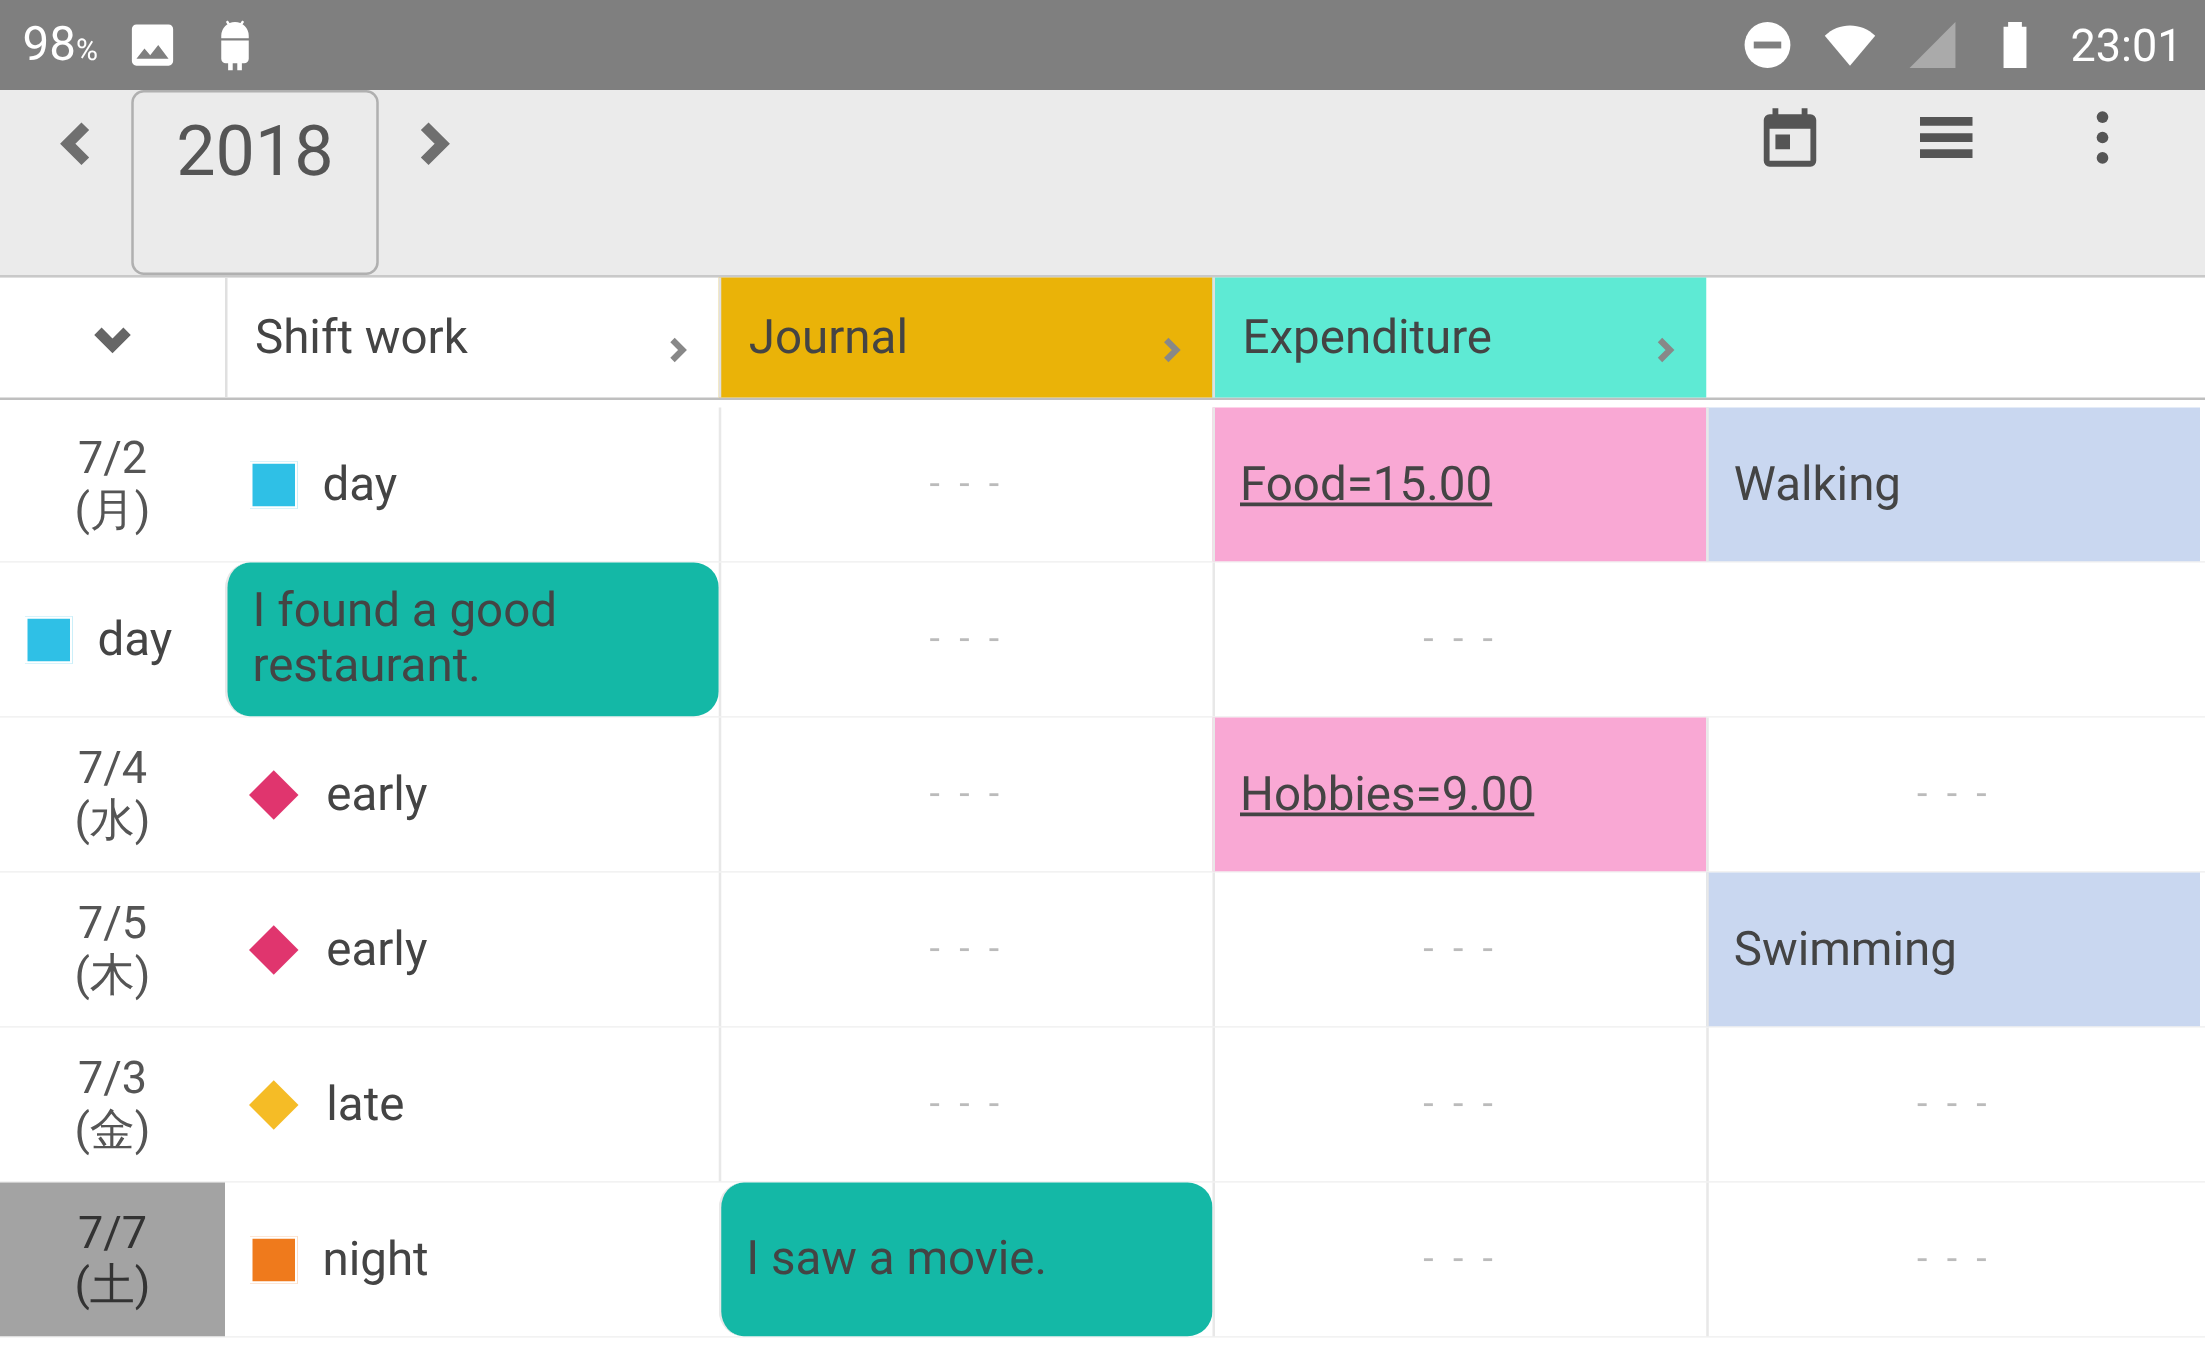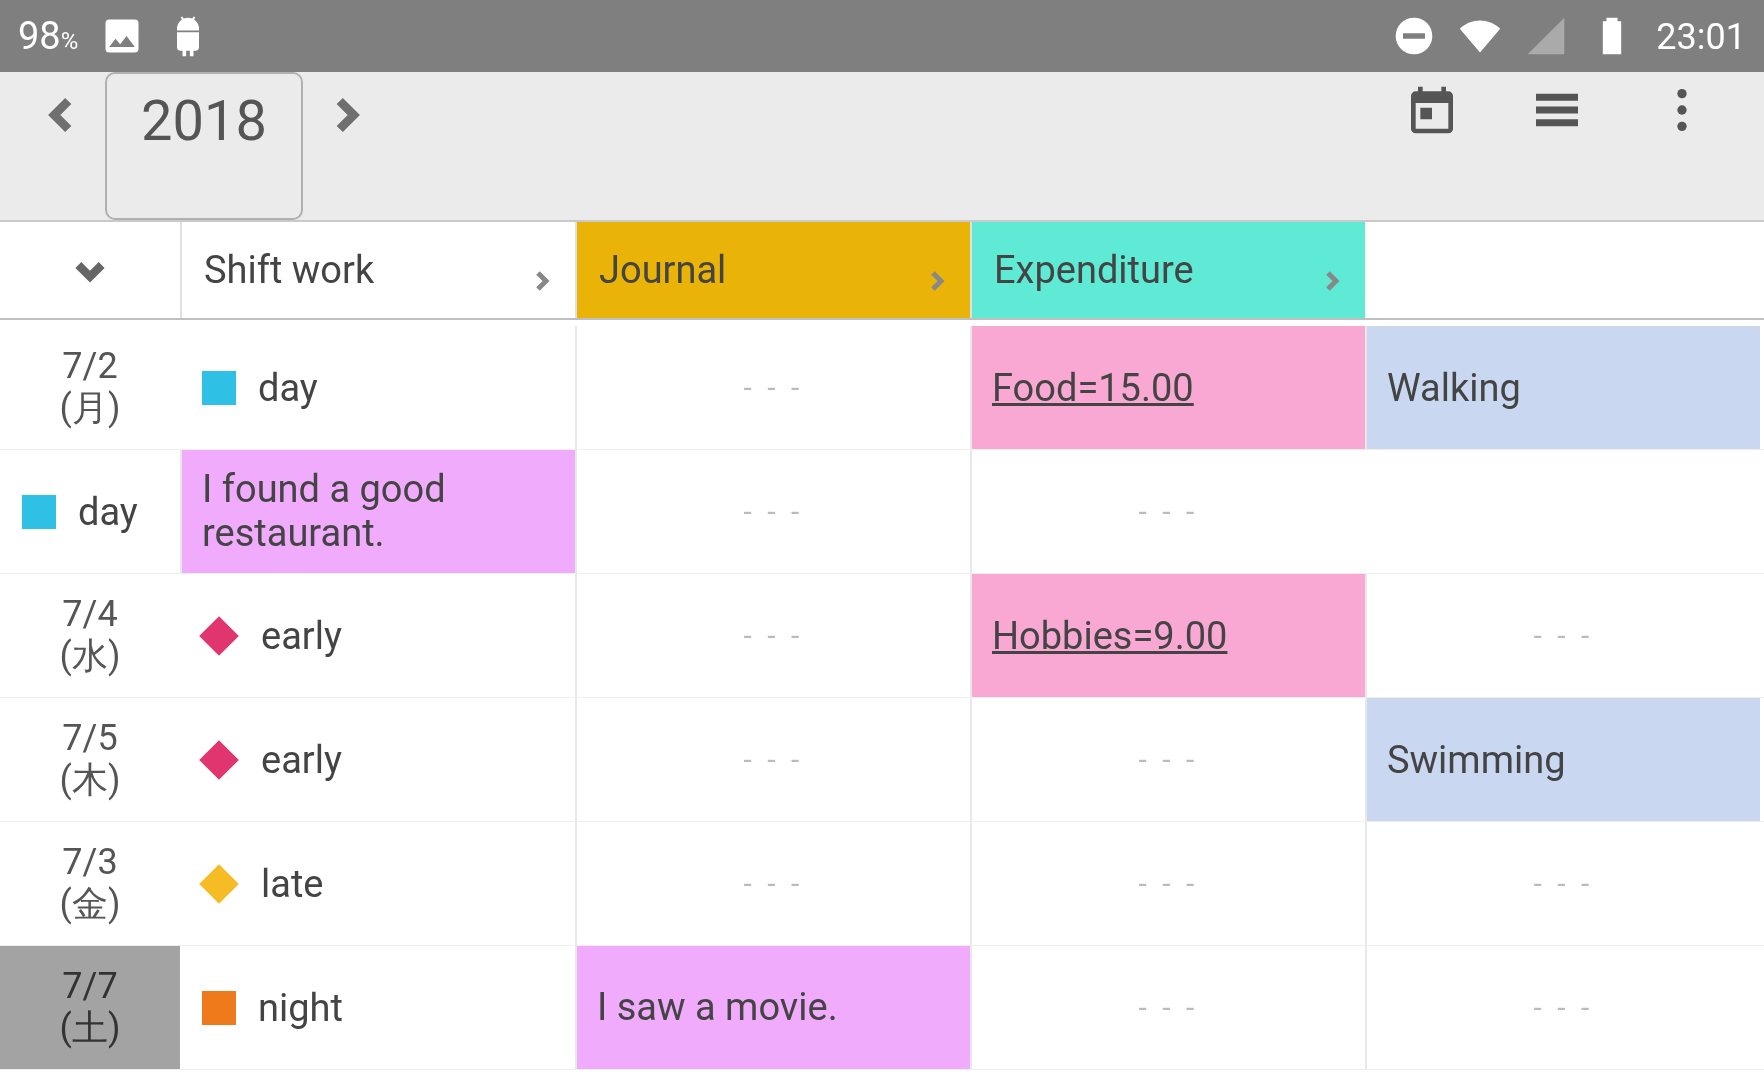--- a/index.html
+++ b/index.html
@@ -77,21 +77,21 @@
   .data-cell.empty { justify-content:center; color:#bbb; letter-spacing:4px; font-size:30px; }
 
   .shift { display:flex; align-items:center; gap:20px; }
   .square { width:38px; height:38px; border:2px solid #fff; }
   .sq-cyan   { background:#2fc0e6; }
   .sq-orange { background:#ef7a1c; }
   .diamond { width:28px; height:28px; transform:rotate(45deg); margin:0 8px 0 5px; }
   .dm-pink  { background:#e0356e; }
   .dm-gold  { background:#f5bc26; }
 
-  .cell-yellow { background:#f0abfc; line-height:1.15; }
+  .cell-yellow { background:#14b8a6; line-height:1.15;border-radius:20px; }
   .cell-yellow .txt { display:block; }
   .cell-green  { background:#f9a8d4; }
   .cell-green .txt { text-decoration:underline; }
   .cell-blue   { background:#c9d7f0; }
 
   .shift-col { border-left:none; }
 </style>
 </head>
 <body>
 

